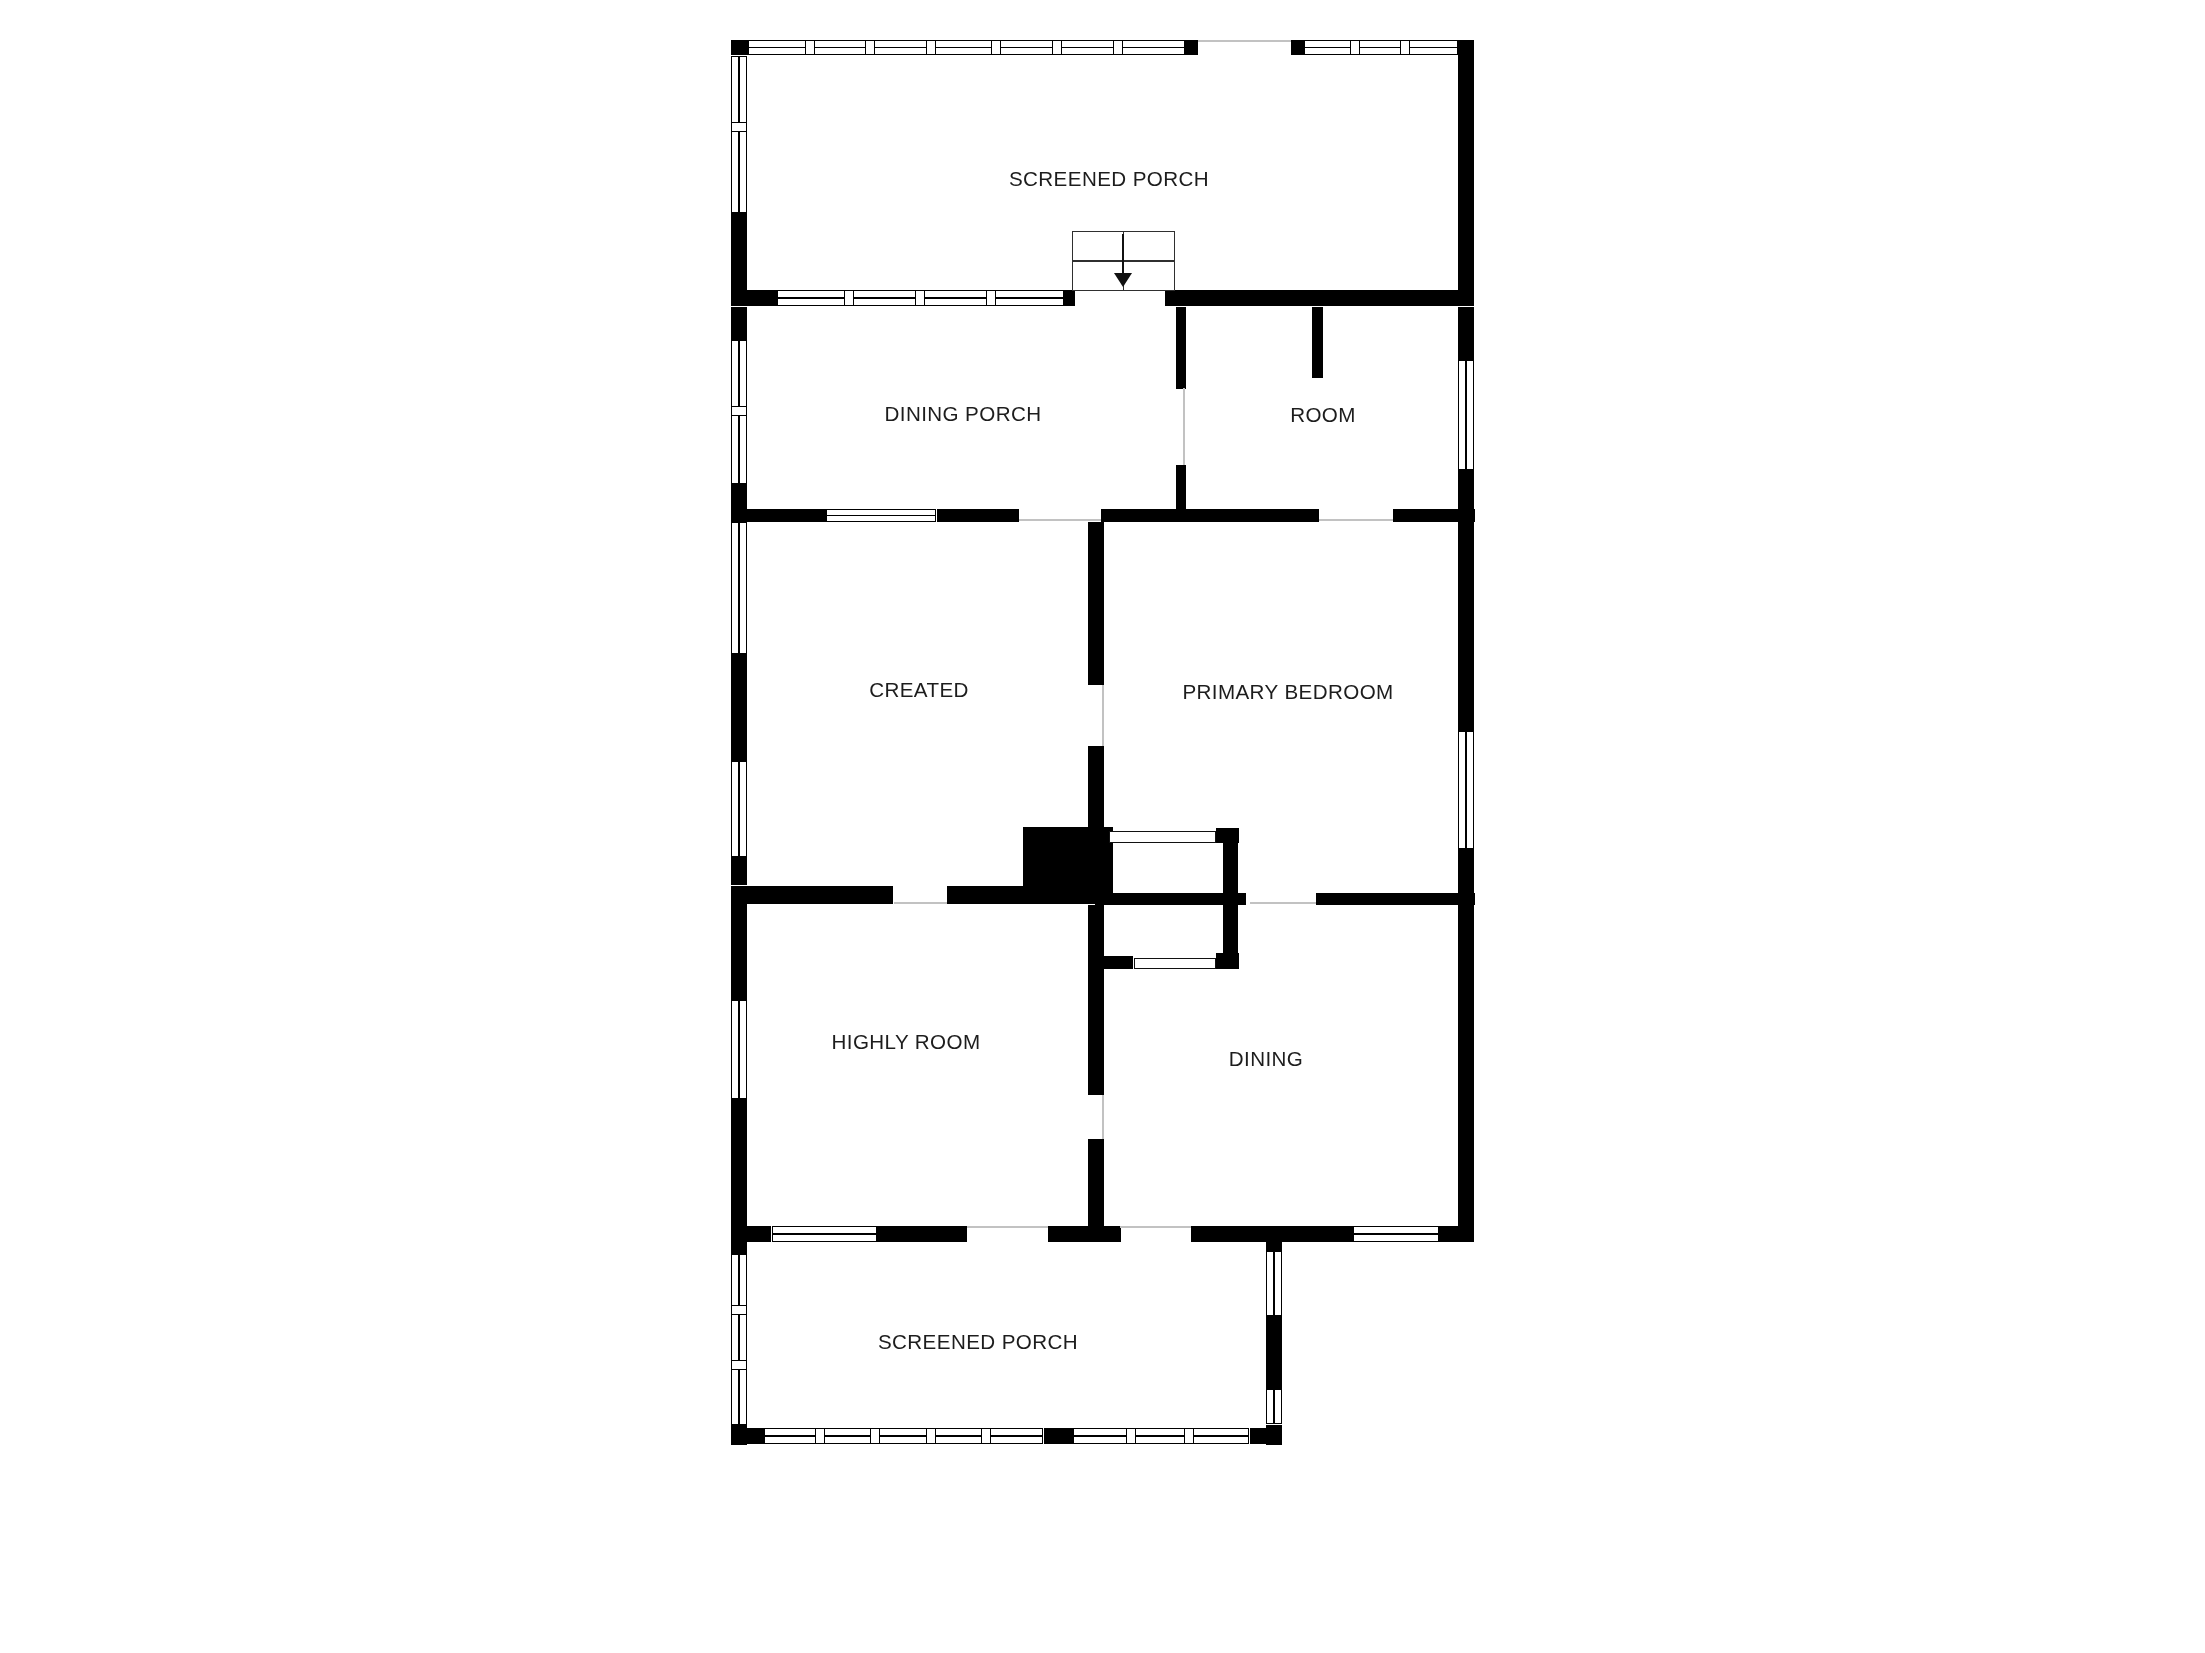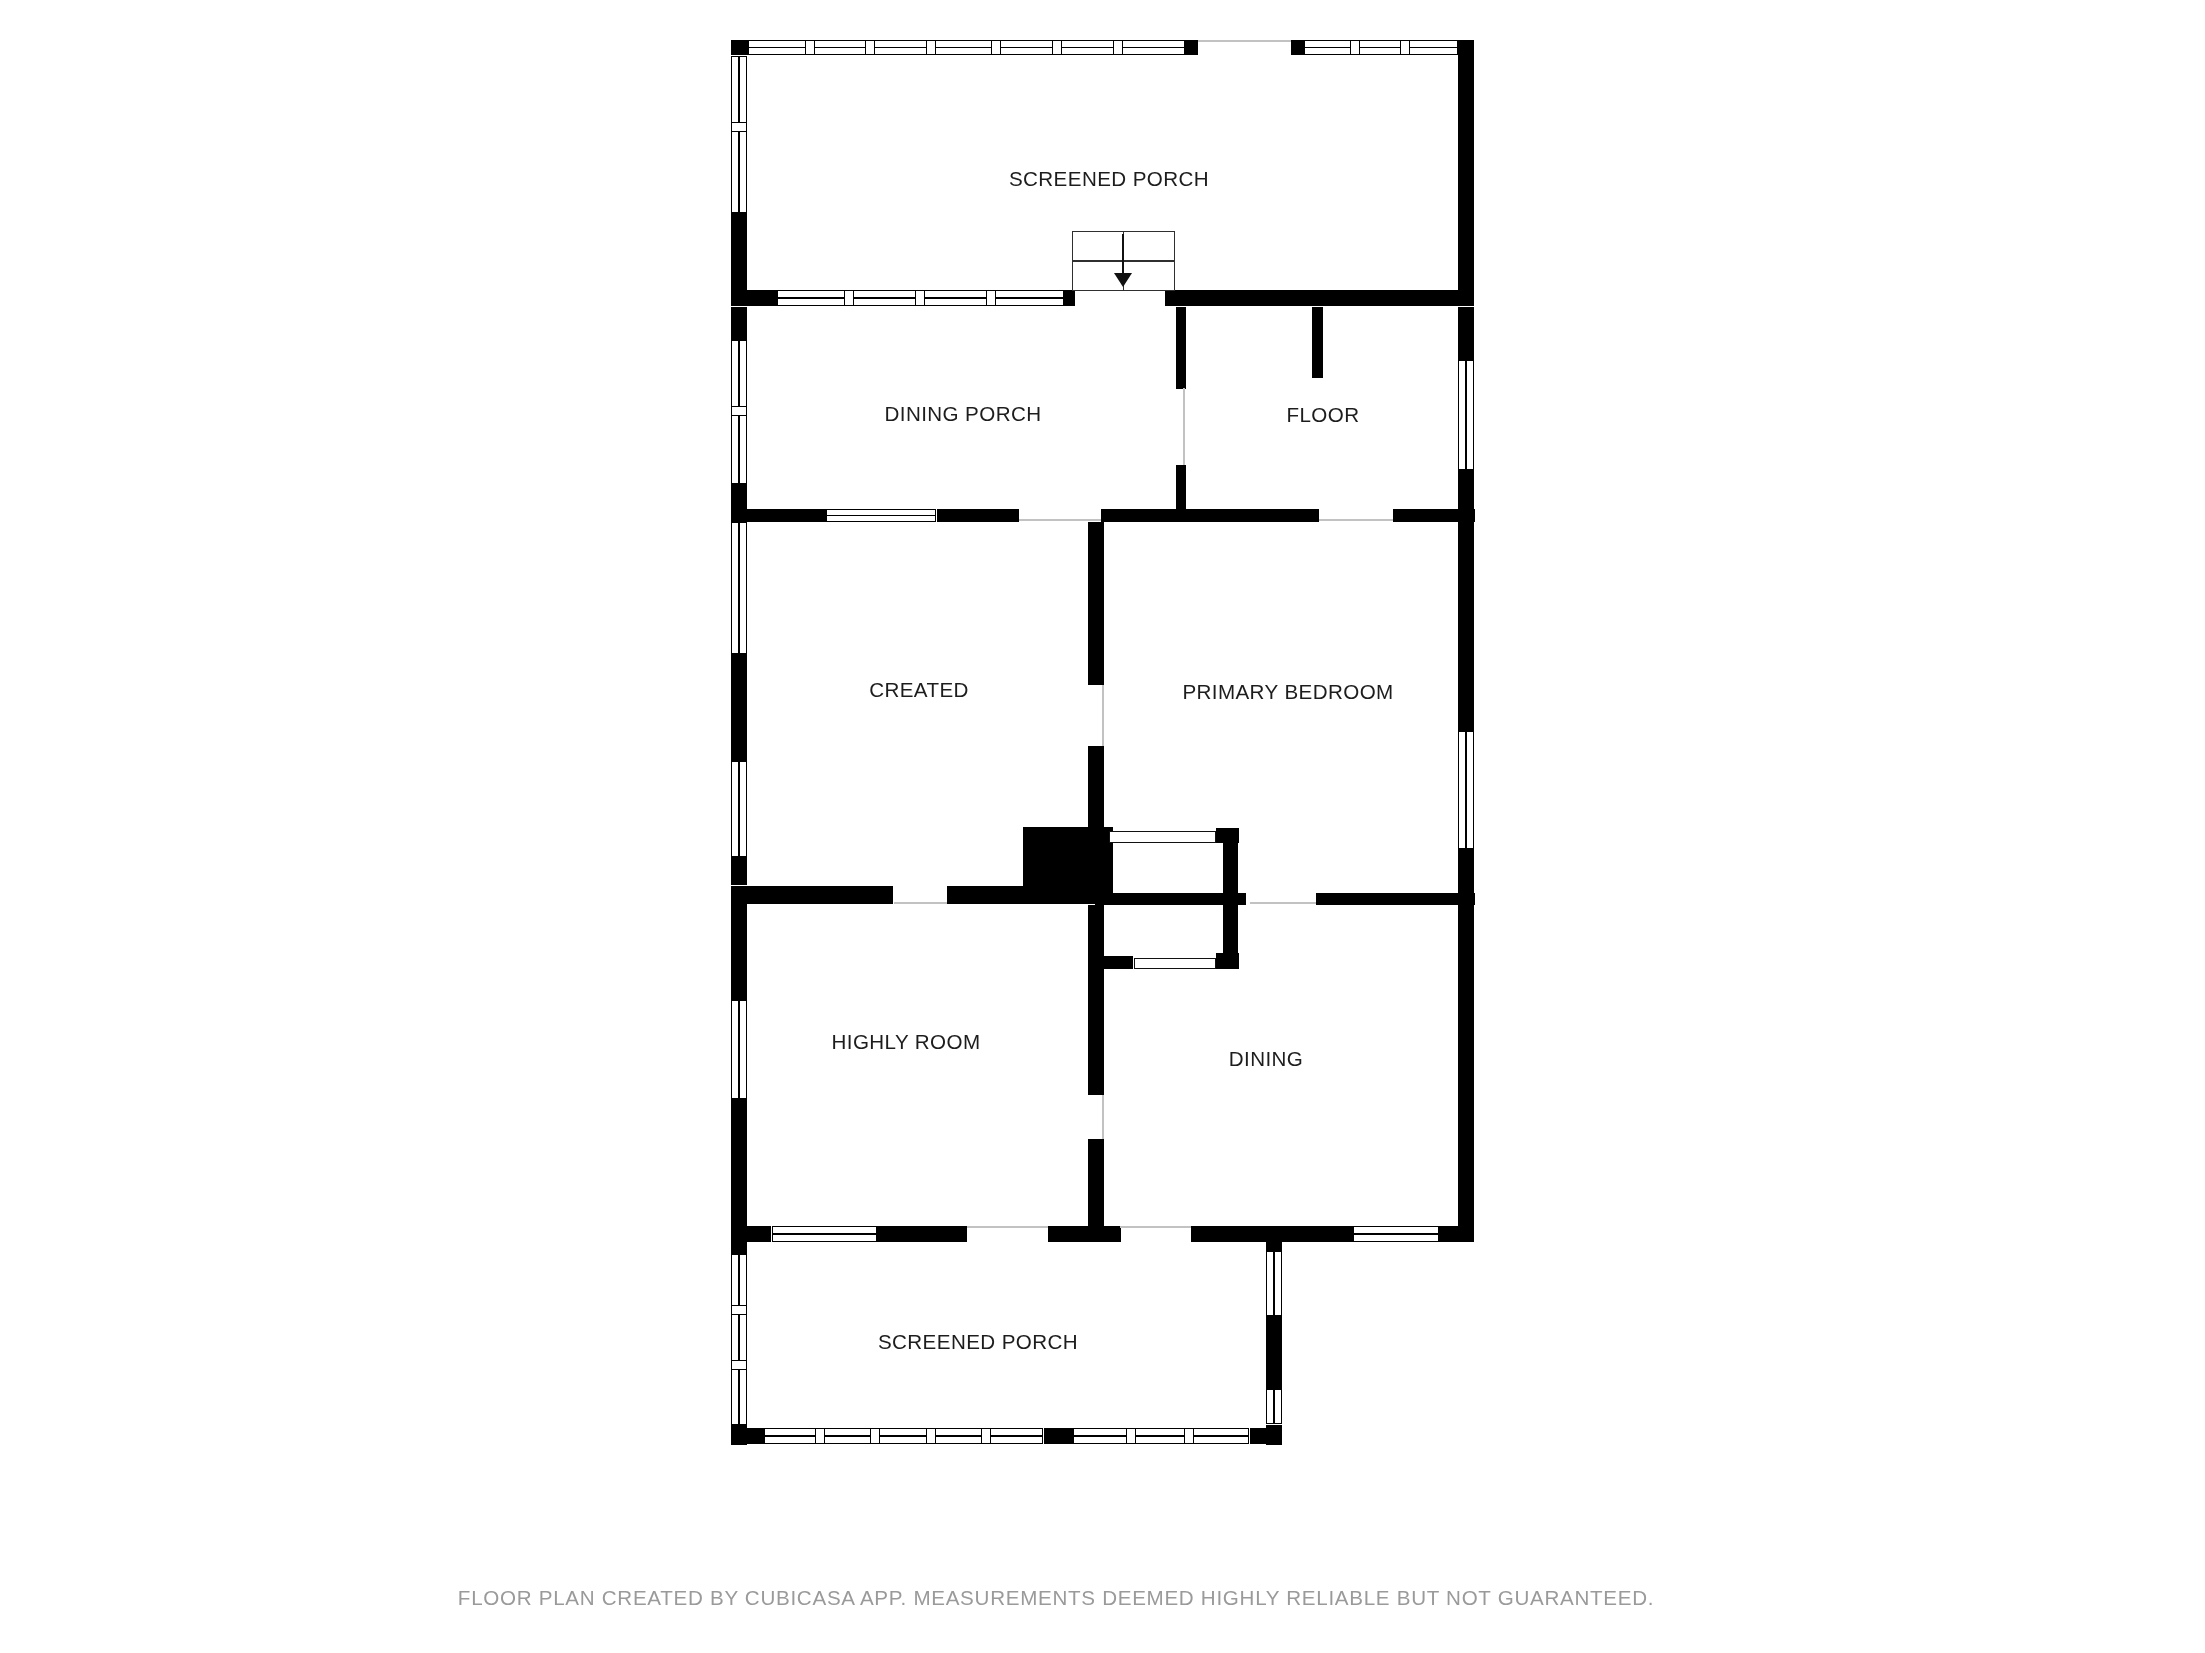--- a/index.html
+++ b/index.html
@@ -29,21 +29,20 @@
               font-size:20.6px;color:#1d1d1d;letter-spacing:0.4px;white-space:nowrap;}
   .watermark{position:absolute;left:5.9px;top:1553px;font-size:50px;letter-spacing:-1.5px;
              color:#eeeeee;-webkit-text-stroke:0.9px #9f9f9f;white-space:nowrap;}
   .footer{position:absolute;left:1056px;top:1586px;transform:translateX(-50%);
           font-size:20.6px;letter-spacing:0.7px;color:#9a9a9a;white-space:nowrap;}
 </style>
 </head>
 <body>
 
 <div id="plan">
-  <div class="footer">FLOOR PLAN CREATED BY CUBICASA APP. MEASUREMENTS DEEMED HIGHLY RELIABLE BUT NOT GUARANTEED.</div>
 <div class="wall" style="left: 731px; top: 40px; width: 17px; height: 14.7px; background: rgb(0, 0, 0);"></div>
     <div class="wall" style="left: 1185px; top: 40px; width: 13.2px; height: 14.7px; background: rgb(0, 0, 0);"></div>
     <div class="wall" style="left: 1291px; top: 40px; width: 13.2px; height: 14.7px; background: rgb(0, 0, 0);"></div>
     <div class="wall" style="left: 1458px; top: 40px; width: 16px; height: 14.7px; background: rgb(0, 0, 0);"></div>
     <div class="wall" style="left: 731px; top: 213px; width: 16px; height: 79px; background: rgb(0, 0, 0);"></div>
     <div class="wall" style="left: 1458px; top: 55px; width: 16px; height: 237px; background: rgb(0, 0, 0);"></div>
     <div class="wall" style="left: 731px; top: 290px; width: 46px; height: 16px; background: rgb(0, 0, 0);"></div>
     <div class="wall" style="left: 1064px; top: 290px; width: 11px; height: 16px; background: rgb(0, 0, 0);"></div>
     <div class="wall" style="left: 1165px; top: 290px; width: 309px; height: 16px; background: rgb(0, 0, 0);"></div>
     <div class="wall" style="left: 731px; top: 307px; width: 16px; height: 33px; background: rgb(0, 0, 0);"></div>
@@ -182,20 +181,20 @@
     <div class="open-line" style="left: 1102px; top: 685px; width: 2.2px; height: 61px; background: rgb(194, 194, 194);"></div>
     <div class="open-line" style="left: 1102px; top: 1095px; width: 2.2px; height: 44px; background: rgb(194, 194, 194);"></div>
     <div class="stairs" style="left: 1072px; top: 231px; width: 103px; height: 60px;">
       <div class="stairs-line-v"></div>
       <div class="stairs-line-h"></div>
     </div>
     <div class="stairs-shaft" style="left: 1122px; top: 234px; width: 1.5px; height: 41px;"></div>
     <div class="stairs-head" style="left: 1114px; top: 273px; position: absolute;"></div>
     <div class="room-label" style="left: 1109px; top: 179px;">SCREENED PORCH</div>
     <div class="room-label" style="left: 963px; top: 414px;">DINING PORCH</div>
-    <div class="room-label" style="left: 1323px; top: 415px;">FLOOR</div>
+    <div class="room-label" style="left: 1323px; top: 415px;">ROOM</div>
     <div class="room-label" style="left: 919px; top: 690px;">CREATED</div>
     <div class="room-label" style="left: 1288px; top: 692px;">PRIMARY BEDROOM</div>
     <div class="room-label" style="left: 906px; top: 1042px;">HIGHLY ROOM</div>
     <div class="room-label" style="left: 1266px; top: 1059px;">DINING</div>
     <div class="room-label" style="left: 978px; top: 1342px;">SCREENED PORCH</div>
   </div>
 
 
 </body></html>

